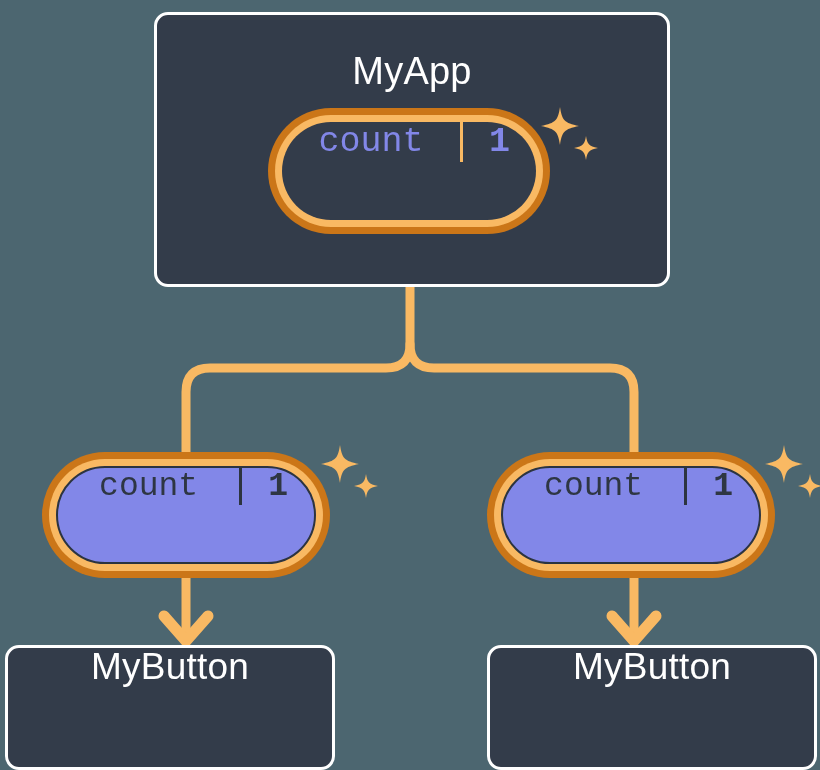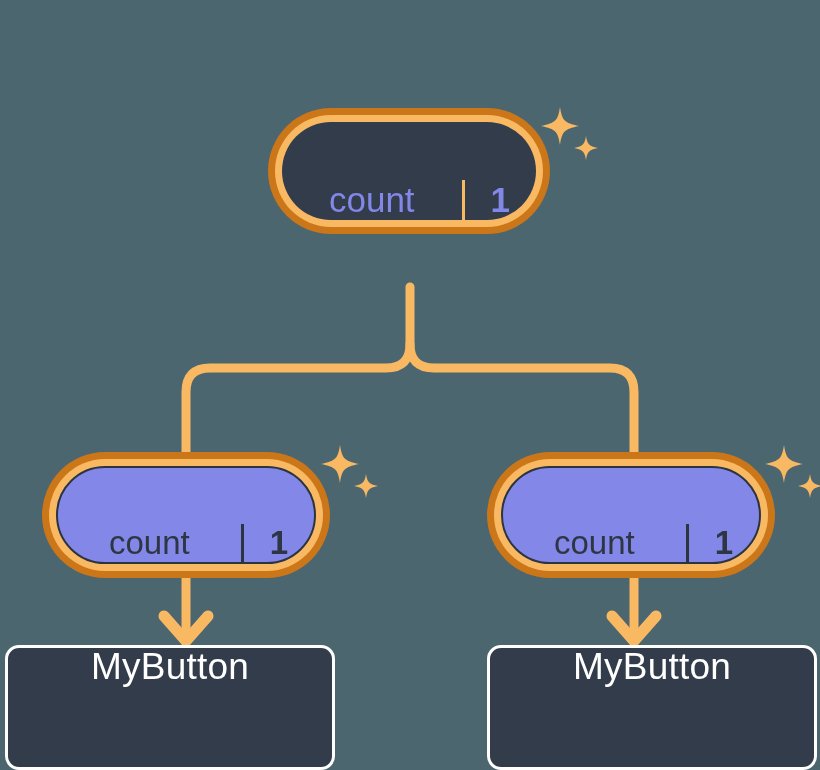--- a/index.html
+++ b/index.html
@@ -89,22 +89,23 @@
     background: #f9b963;          
     padding: 7px;
     border-radius: 999px;
     height: 100%;
   }
 
   .pill-inner {
     height: 100%;
     border-radius: 999px;
     display: flex;
-    align-items: flex-end;
+    align-items: flex-start;
     overflow: hidden;
+    font-family: Liberation Mono, monospace;
   }
 
   .pill-cell {
     display: flex;
     align-items: center;
     justify-content: center;
     white-space: nowrap;
   }
 
   .pill-key   { flex: 1 1 auto; padding: 0 14px; }
@@ -179,20 +180,23 @@
       <line x1="186" y1="578" x2="186" y2="638" stroke="#f9b963" stroke-width="9" stroke-linecap="butt"></line>
       <path d="M 164 616 L 186 641 L 208 616" fill="none" stroke="#f9b963" stroke-width="11" stroke-linecap="round" stroke-linejoin="round"></path>
     </g>
 
     <g>
       <line x1="634" y1="578" x2="634" y2="638" stroke="#f9b963" stroke-width="9" stroke-linecap="butt"></line>
       <path d="M 612 616 L 634 641 L 656 616" fill="none" stroke="#f9b963" stroke-width="11" stroke-linecap="round" stroke-linejoin="round"></path>
     </g>
   </svg>
 
+  <div class="card" id="card-myapp">
+    <div class="card-title">MyApp</div>
+  </div>
 
   <div class="pill pill-dark" id="pill-myapp">
     <div class="pill-mid">
       <div class="pill-inner">
         <div class="pill-cell pill-key">count</div>
         <div class="pill-cell pill-value">1</div>
       </div>
     </div>
   </div>
 

